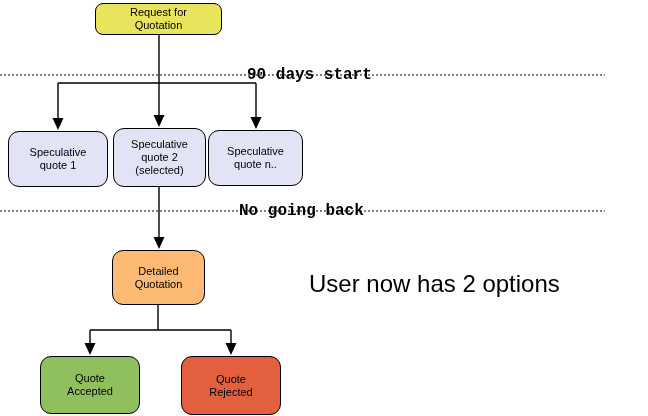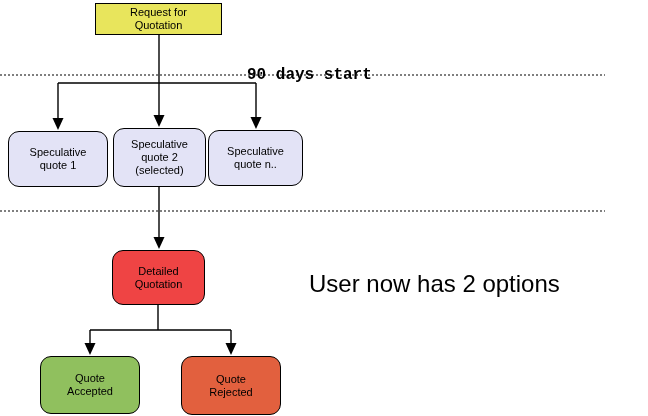--- a/index.html
+++ b/index.html
@@ -95,56 +95,57 @@
     <g>
       <polygon class="arrowhead" points="52.5,118 63.5,118 58,130"></polygon>
       <polygon class="arrowhead" points="153.5,115 164.5,115 159,127"></polygon>
       <polygon class="arrowhead" points="250.5,117 261.5,117 256,129"></polygon>
       <polygon class="arrowhead" points="153.5,237 164.5,237 159,249"></polygon>
       <polygon class="arrowhead" points="84.5,343 95.5,343 90,355"></polygon>
       <polygon class="arrowhead" points="225.5,343 236.5,343 231,355"></polygon>
     </g>
   </svg>
 
-  <div class="node" style="left: 95px; top: 3px; width: 127px; height: 32px; border-radius: 0; background-color: rgb(232, 229, 92);">
+  <div class="node" style="left: 95px; top: 3px; width: 127px; height: 32px; border-radius: 8px; background-color: rgb(232, 229, 92);">
     <span class="node-label">Request for
 Quotation</span>
   </div>
 
   <div class="node" style="left: 8px; top: 131px; width: 100px; height: 56px; border-radius: 11px; background-color: rgb(227, 227, 246);">
     <span class="node-label">Speculative
 quote 1</span>
   </div>
 
   <div class="node" style="left: 113px; top: 128px; width: 93px; height: 59px; border-radius: 11px; background-color: rgb(227, 227, 246);">
     <span class="node-label">Speculative
 quote 2
 (selected)</span>
   </div>
 
   <div class="node" style="left: 208px; top: 130px; width: 95px; height: 56px; border-radius: 11px; background-color: rgb(227, 227, 246);">
     <span class="node-label">Speculative
 quote n..</span>
   </div>
 
-  <div class="node" style="left: 112px; top: 250px; width: 93px; height: 55px; border-radius: 11px; background-color: #ef4444;">
+  <div class="node" style="left: 112px; top: 250px; width: 93px; height: 55px; border-radius: 11px; background-color: #fdba74;">
     <span class="node-label">Detailed
 Quotation</span>
   </div>
 
   <div class="node" style="left: 40px; top: 356px; width: 100px; height: 58px; border-radius: 11px; background-color: rgb(144, 192, 94);">
     <span class="node-label">Quote
 Accepted</span>
   </div>
 
   <div class="node" style="left: 181px; top: 356px; width: 100px; height: 59px; border-radius: 11px; background-color: rgb(226, 96, 62);">
     <span class="node-label">Quote
 Rejected</span>
   </div>
 
   <div class="phase-label" style="left:247px; top:66px;">90 days start</div>
 
+  <div class="phase-label" style="left:239px; top:202px;">No going back</div>
 
 
 
   <div class="annotation" style="left:309px; top:269px;">User now has 2 options</div>
 
 </div>
 
 </body></html>

